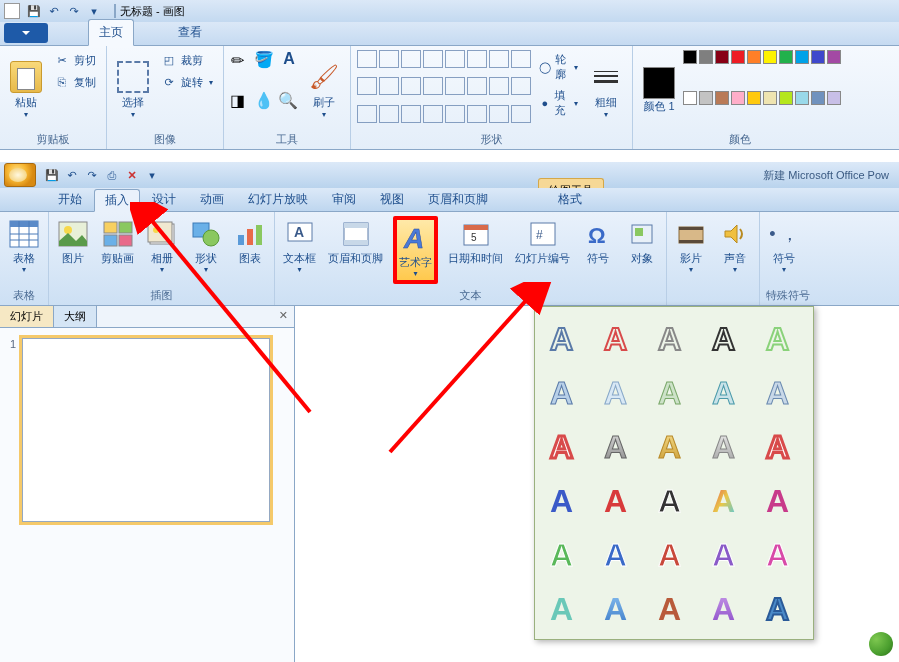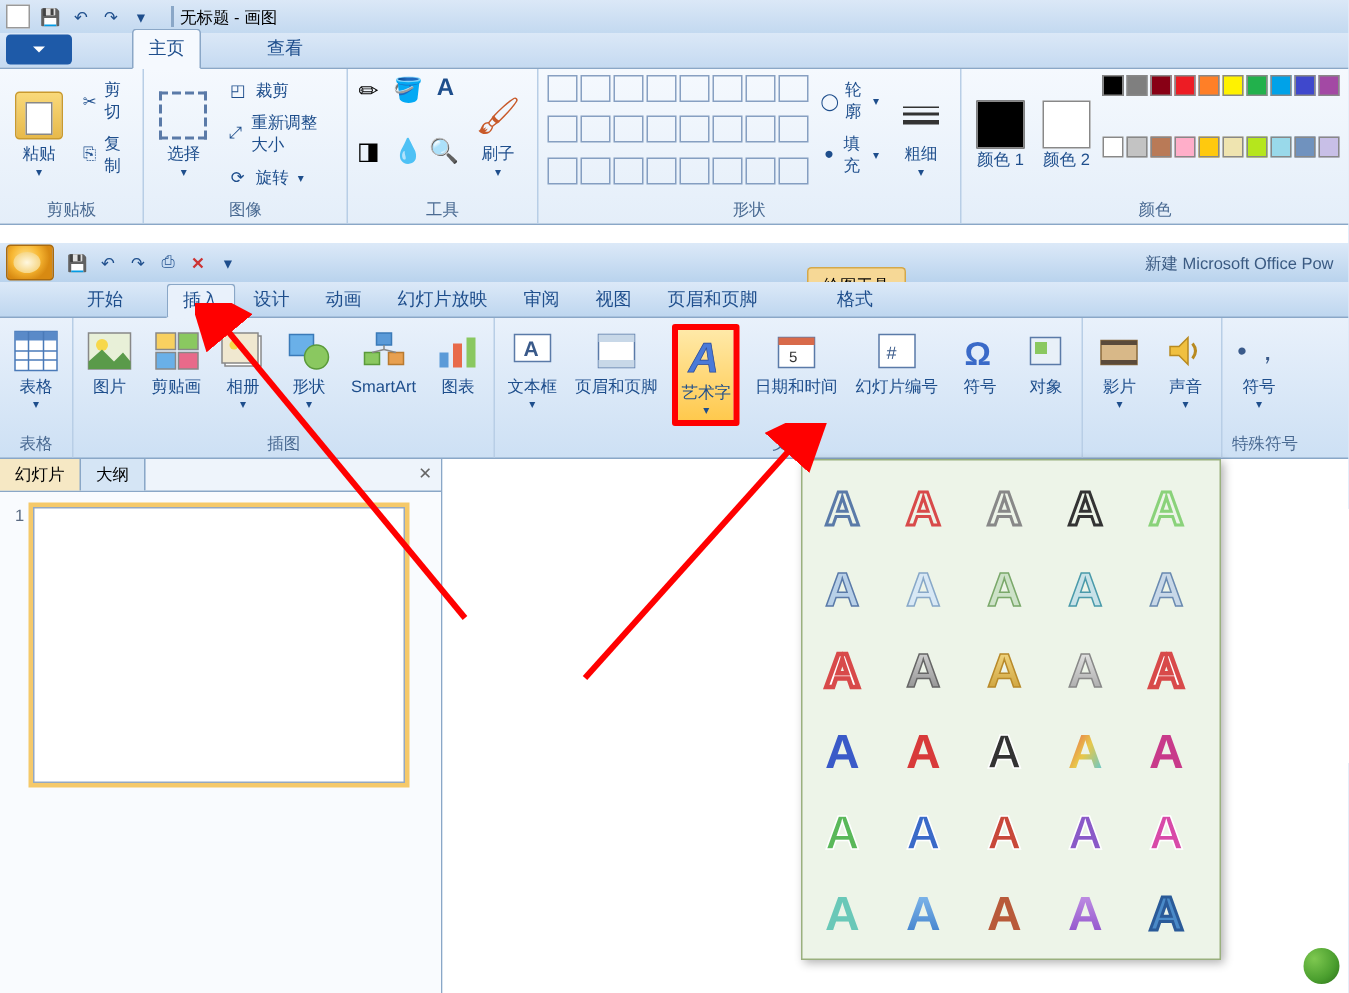--- a/index.html
+++ b/index.html
@@ -55,21 +55,21 @@
 .ppt-qat .orb { width:32px; height:24px; border-radius:3px; background:radial-gradient(circle at 40% 35%, #ffe28a, #f7b733 40%, #d88a12 70%); border:1px solid #a86a10; margin-right:6px; position:relative; }
 .ppt-qat .orb::after { content:""; position:absolute; inset:4px 8px 4px 4px; background:radial-gradient(#fff8e0,#f2c860); border-radius:50%; }
 .ppt-qat .qbtn { width:20px; height:20px; display:inline-flex; align-items:center; justify-content:center; color:#1e4e8c; }
 .ppt-qat .ctx-tab-wrap { position:absolute; left:538px; top:0; height:38px; display:flex; align-items:flex-end;text-decoration:underline; }
 .ppt-qat .ctx-title { background:#f6d896; border:1px solid #d4a84a; border-bottom:none; padding:4px 10px 2px; font-size:11px; border-radius:3px 3px 0 0; }
 .ppt-qat .doc-title { margin-left:auto; font-size:11px; color:#3a5a82; padding-right:6px;text-align:right; }
 
 
 .ppt-tabs { height:24px; background:linear-gradient(#dce9f8,#bed6ef); display:flex; align-items:center; padding-left:46px; border-bottom:1px solid #8aa7c7; position:relative; }
 .ppt-tabs .ttab { padding:4px 12px; font-size:12px; color:#1e4e8c; cursor:pointer; }
-.ppt-tabs .ttab.active { background:#e9f1fb; border:1px solid #8aa7c7; border-bottom:1px solid #e9f1fb; margin-bottom:-1px; border-radius:3px 3px 0 0;margin-left:17px; }
+.ppt-tabs .ttab.active { background:#e9f1fb; border:1px solid #8aa7c7; border-bottom:1px solid #e9f1fb; margin-bottom:-1px; border-radius:3px 3px 0 0; }
 .ppt-tabs .ttab.format { position:absolute; left:546px; }
 
 
 .ppt-ribbon { height:94px; background:linear-gradient(#e9f1fb,#cde0f4); border-bottom:1px solid #8aa7c7; display:flex; }
 .pgroup { border-right:1px solid #b8cee6; display:flex; flex-direction:column; padding:4px 6px 0; }
 .pgroup .plabel { font-size:11px; color:#4a6a92; text-align:center; padding:2px 0; }
 .pgroup .pbody { flex:1; display:flex; gap:8px; align-items:flex-start; }
 .pbtn { display:flex; flex-direction:column; align-items:center; font-size:11px; color:#1e4e8c; cursor:pointer; padding:2px 2px; }
 .pbtn .pico { width:32px; height:32px; display:flex; align-items:center; justify-content:center; margin-bottom:2px; }
 .pbtn .plab { text-align:center; line-height:1.2; }
@@ -162,24 +162,20 @@
         <div class="ico ico-select"></div>
         <span>选择</span>
         <span style="font-size:8px">▾</span>
       </div>
       <div class="smallrow">
         <div class="smallbtn">
             <span class="sico i-crop"></span>
             <span>裁剪</span>
           </div>
         <div class="smallbtn">
-            <span class="sico i-resize"></span>
-            <span>重新调整大小</span>
-          </div>
-        <div class="smallbtn">
             <span class="sico i-rotate"></span>
             <span>旋转</span>
             <span style="font-size:8px;margin-left:2px">▾</span>
           </div>
       </div>
     </div>
     <div class="glabel">图像</div>
   </div>
 
   <div class="rgroup">
@@ -252,24 +248,20 @@
       </div>
     </div>
     <div class="glabel">形状</div>
   </div>
 
   <div class="rgroup" style="border-right:none">
     <div class="body">
       <div class="bigbtn">
         <div class="cswatch big" style="background:#000"></div>
         <span>颜色 1</span>
-      </div>
-      <div class="bigbtn">
-        <div class="cswatch big" style="background:#fff"></div>
-        <span>颜色 2</span>
       </div>
       <div class="palette" id="palette">
           <div style="background: rgb(0, 0, 0);"></div>
           <div style="background: rgb(127, 127, 127);"></div>
           <div style="background: rgb(136, 0, 21);"></div>
           <div style="background: rgb(237, 28, 36);"></div>
           <div style="background: rgb(255, 127, 39);"></div>
           <div style="background: rgb(255, 242, 0);"></div>
           <div style="background: rgb(34, 177, 76);"></div>
           <div style="background: rgb(0, 162, 232);"></div>
@@ -377,33 +369,20 @@
           </div>
         <div class="pbtn">
             <div class="pico">
               <svg width="30" height="26">
                 <rect x="2" y="2" width="16" height="14" fill="#6ab0e8" stroke="#3a7ab8"></rect>
                 <circle cx="20" cy="17" r="8" fill="#8ac860" stroke="#5a9a3a"></circle>
               </svg>
             </div>
             <span class="plab">形状</span>
             <span style="font-size:8px">▾</span>
-          </div>
-        <div class="pbtn">
-            <div class="pico">
-              <svg width="30" height="26">
-                <rect x="10" y="1" width="10" height="8" fill="#5a9ad8" stroke="#3a7ab8"></rect>
-                <rect x="2" y="14" width="10" height="8" fill="#8ac860" stroke="#5a9a3a"></rect>
-                <rect x="18" y="14" width="10" height="8" fill="#e8a050" stroke="#b87a30"></rect>
-                <line x1="15" y1="9" x2="15" y2="12" stroke="#888"></line>
-                <line x1="7" y1="14" x2="15" y2="12" stroke="#888"></line>
-                <line x1="23" y1="14" x2="15" y2="12" stroke="#888"></line>
-              </svg>
-            </div>
-            <span class="plab">SmartArt</span>
           </div>
         <div class="pbtn">
             <div class="pico">
               <svg width="30" height="26">
                 <rect x="3" y="14" width="6" height="10" fill="#5a9ad8"></rect>
                 <rect x="12" y="8" width="6" height="16" fill="#e86a4a"></rect>
                 <rect x="21" y="4" width="6" height="20" fill="#8ac860"></rect>
               </svg>
             </div>
             <span class="plab">图表</span>

